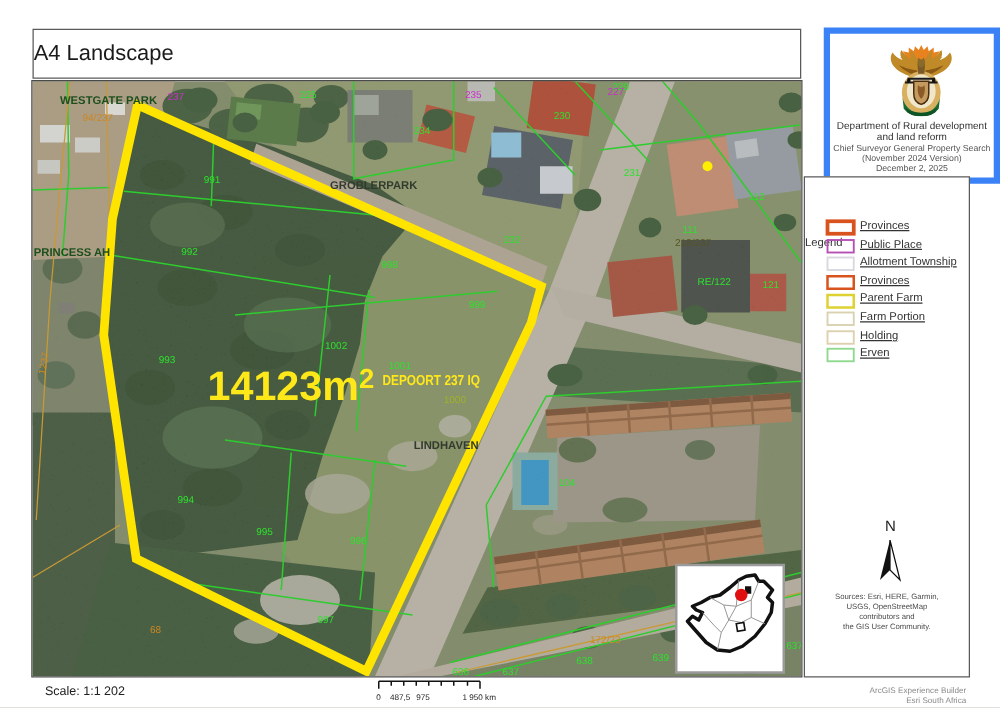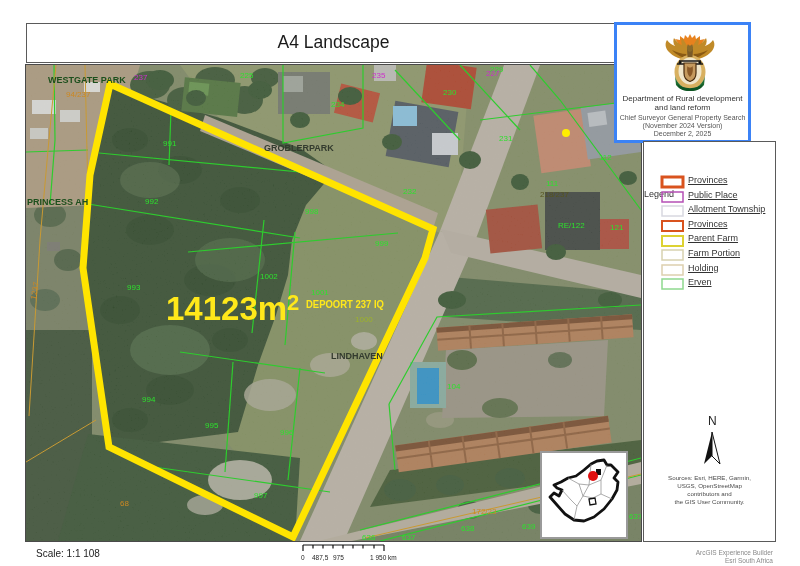--- a/index.html
+++ b/index.html
@@ -3,21 +3,21 @@
 <meta charset="utf-8">
 <style>
   html,body{margin:0;padding:0;background:#ffffff;width:800px;height:566px;overflow:hidden;}
   body{font-family:"Liberation Sans", sans-serif;position:relative;}
   .abs{position:absolute;}
 </style>
 </head>
 <body>
 
 <div class="abs" style="left:26px;top:23px;width:613px;height:38px;border:1px solid #5a5a5a;background:#ffffff;">
-  <div style="text-align:center;font-size:17.5px;color:#1a1a1a;padding-top:8px;">A4 Landscape</div>
+  <div style="text-align:left;font-size:17.5px;color:#1a1a1a;padding-top:8px;">A4 Landscape</div>
 </div>
 
 <div class="abs" style="left:26px;top:65px;width:615px;height:476px;outline:1px solid #4a4a4a;">
 <svg width="615" height="476" viewBox="26 65 615 476">
   <defs>
     <filter id="grain" x="0" y="0" width="100%" height="100%">
       <feTurbulence type="fractalNoise" baseFrequency="0.55" numOctaves="2" seed="7" stitchTiles="stitch" result="n"></feTurbulence>
       <feColorMatrix in="n" type="matrix" values="0 0 0 0 0.5  0 0 0 0 0.5  0 0 0 0 0.5  0.8 0.8 0.8 0 0"></feColorMatrix>
       <feComposite operator="in" in2="SourceGraphic"></feComposite>
     </filter>
@@ -294,21 +294,21 @@
       <path d="M13,33 L20,30 L27,26 L35,24 L43,18 L50,12 L56,9 L63,8 L66,13 L70,13 L77,20 L73,26 L77,30 L76,38 L71,47 L63,57 L53,65 L43,69 L33,68 L24,62 L16,53 L9,45 L13,41 L18,44 L21,38 L16,36 Z" fill="#ffffff" stroke="#111" stroke-width="2.8" stroke-linejoin="round"></path>
       <path d="M27,26 L38,32 L48,33 L50,12 M38,32 L42,44 L36,54 L33,68 M42,44 L52,46 L60,42 L71,47 M48,33 L60,28 L66,13 M60,28 L60,42 M21,38 L30,48 L36,54 M48,33 L42,44" fill="none" stroke="#888" stroke-width="0.7"></path>
       <path d="M48,47 L54,46 L55,52 L49,53 Z" fill="#fff" stroke="#111" stroke-width="1.3"></path>
       <rect x="55" y="17" width="5" height="6" fill="#111"></rect>
       <circle cx="52" cy="24" r="5" fill="#e01010"></circle>
     </g>
   </g>
 </svg>
 </div>
 
-<div class="abs" style="left:614px;top:22px;width:131px;height:115px;border:3px solid #3b82f6;background:#fff;">
+<div class="abs" style="left:659px;top:22px;width:131px;height:115px;border:5px solid #3b82f6;background:#fff;">
 
   <svg class="abs" style="left:47px;top:8px;" width="52" height="58" viewBox="0 0 52 58">
     <path d="M26,1 L28,5 L31,2 L32,6 L36,3 L36,7 L41,6 L38,10 L43,11 L37,13 L26,14 L15,13 L9,11 L14,10 L11,6 L16,7 L16,3 L20,6 L21,2 L24,5 Z" fill="#e8821e"></path>
     <path d="M25,27 C18,27 9,24 4,18 C1,14 1,10 3,7 C5,10 8,12 11,13 C9,10 9,7 10,5 C12,8 15,11 18,12 C17,9 17,7 18,5 C21,9 25,15 26,21 Z" fill="#c08a28"></path>
     <path d="M27,27 C34,27 43,24 48,18 C51,14 51,10 49,7 C47,10 44,12 41,13 C43,10 43,7 42,5 C40,8 37,11 34,12 C35,9 35,7 34,5 C31,9 27,15 26,21 Z" fill="#c08a28"></path>
     <path d="M25,27 C20,25 12,22 8,17 C12,19 18,21 22,21 Z" fill="#8a5a14"></path>
     <path d="M27,27 C32,25 40,22 44,17 C40,19 34,21 30,21 Z" fill="#8a5a14"></path>
     <ellipse cx="26" cy="39" rx="15.5" ry="17" fill="#d8b060"></ellipse>
     <ellipse cx="26" cy="38" rx="11.5" ry="13.5" fill="#f0e6ca"></ellipse>
     <path d="M11,43 A15.5 17 0 0 0 41,43 L40,52 A16 12 0 0 1 12,52 Z" fill="#1e6b30"></path>
@@ -341,21 +341,21 @@
   <div class="abs" style="left:44px;top:31px;font-size:9px;color:#333;line-height:14.6px;text-decoration:underline;">Provinces<br>Public Place<br>Allotment Township<br>Provinces<br>Parent Farm<br>Farm Portion<br>Holding<br>Erven</div>
 
   <div class="abs" style="left:64px;top:272px;font-size:12px;color:#222;">N</div>
   <svg class="abs" style="left:58px;top:290px;" width="20" height="34" viewBox="0 0 20 34">
     <polygon points="10,0 2,32 10,24" fill="#111"></polygon>
     <polygon points="10,0 18,32 10,24" fill="#fff" stroke="#111" stroke-width="1"></polygon>
   </svg>
   <div class="abs" style="left:0;top:332px;width:131px;text-align:center;font-size:6.2px;color:#4a4a4a;line-height:8px;">Sources: Esri, HERE, Garmin,<br>USGS, OpenStreetMap<br>contributors and<br>the GIS User Community.</div>
 </div>
 
-<div class="abs" style="left:36px;top:548px;font-size:10px;color:#222;">Scale: 1:1 108</div>
+<div class="abs" style="left:36px;top:548px;font-size:10px;color:#222;">Scale: 1:1 202</div>
 <div class="abs" style="right:27px;top:549px;font-size:6.5px;color:#8a8a8a;text-align:right;line-height:8px;">ArcGIS Experience Builder<br>Esri South Africa</div>
 
 <svg class="abs" style="left:297px;top:542px;" width="110" height="22" viewBox="0 0 110 22">
   <path d="M6,3 L87,3 M6,3 L6,9 M87,3 L87,9 M16,3 L16,6.5 M26,3 L26,6.5 M36,3 L36,6.5 M46,3 L46,6.5 M56,3 L56,6.5 M66,3 L66,6.5 M77,3 L77,6.5" stroke="#111" stroke-width="1.2" fill="none"></path>
   <text x="4" y="18" font-size="6.5" fill="#222">0</text>
   <text x="15" y="18" font-size="6.5" fill="#222">487,5</text>
   <text x="36" y="18" font-size="6.5" fill="#222">975</text>
   <text x="73" y="18" font-size="6.5" fill="#222">1 950 km</text>
 </svg>
 

